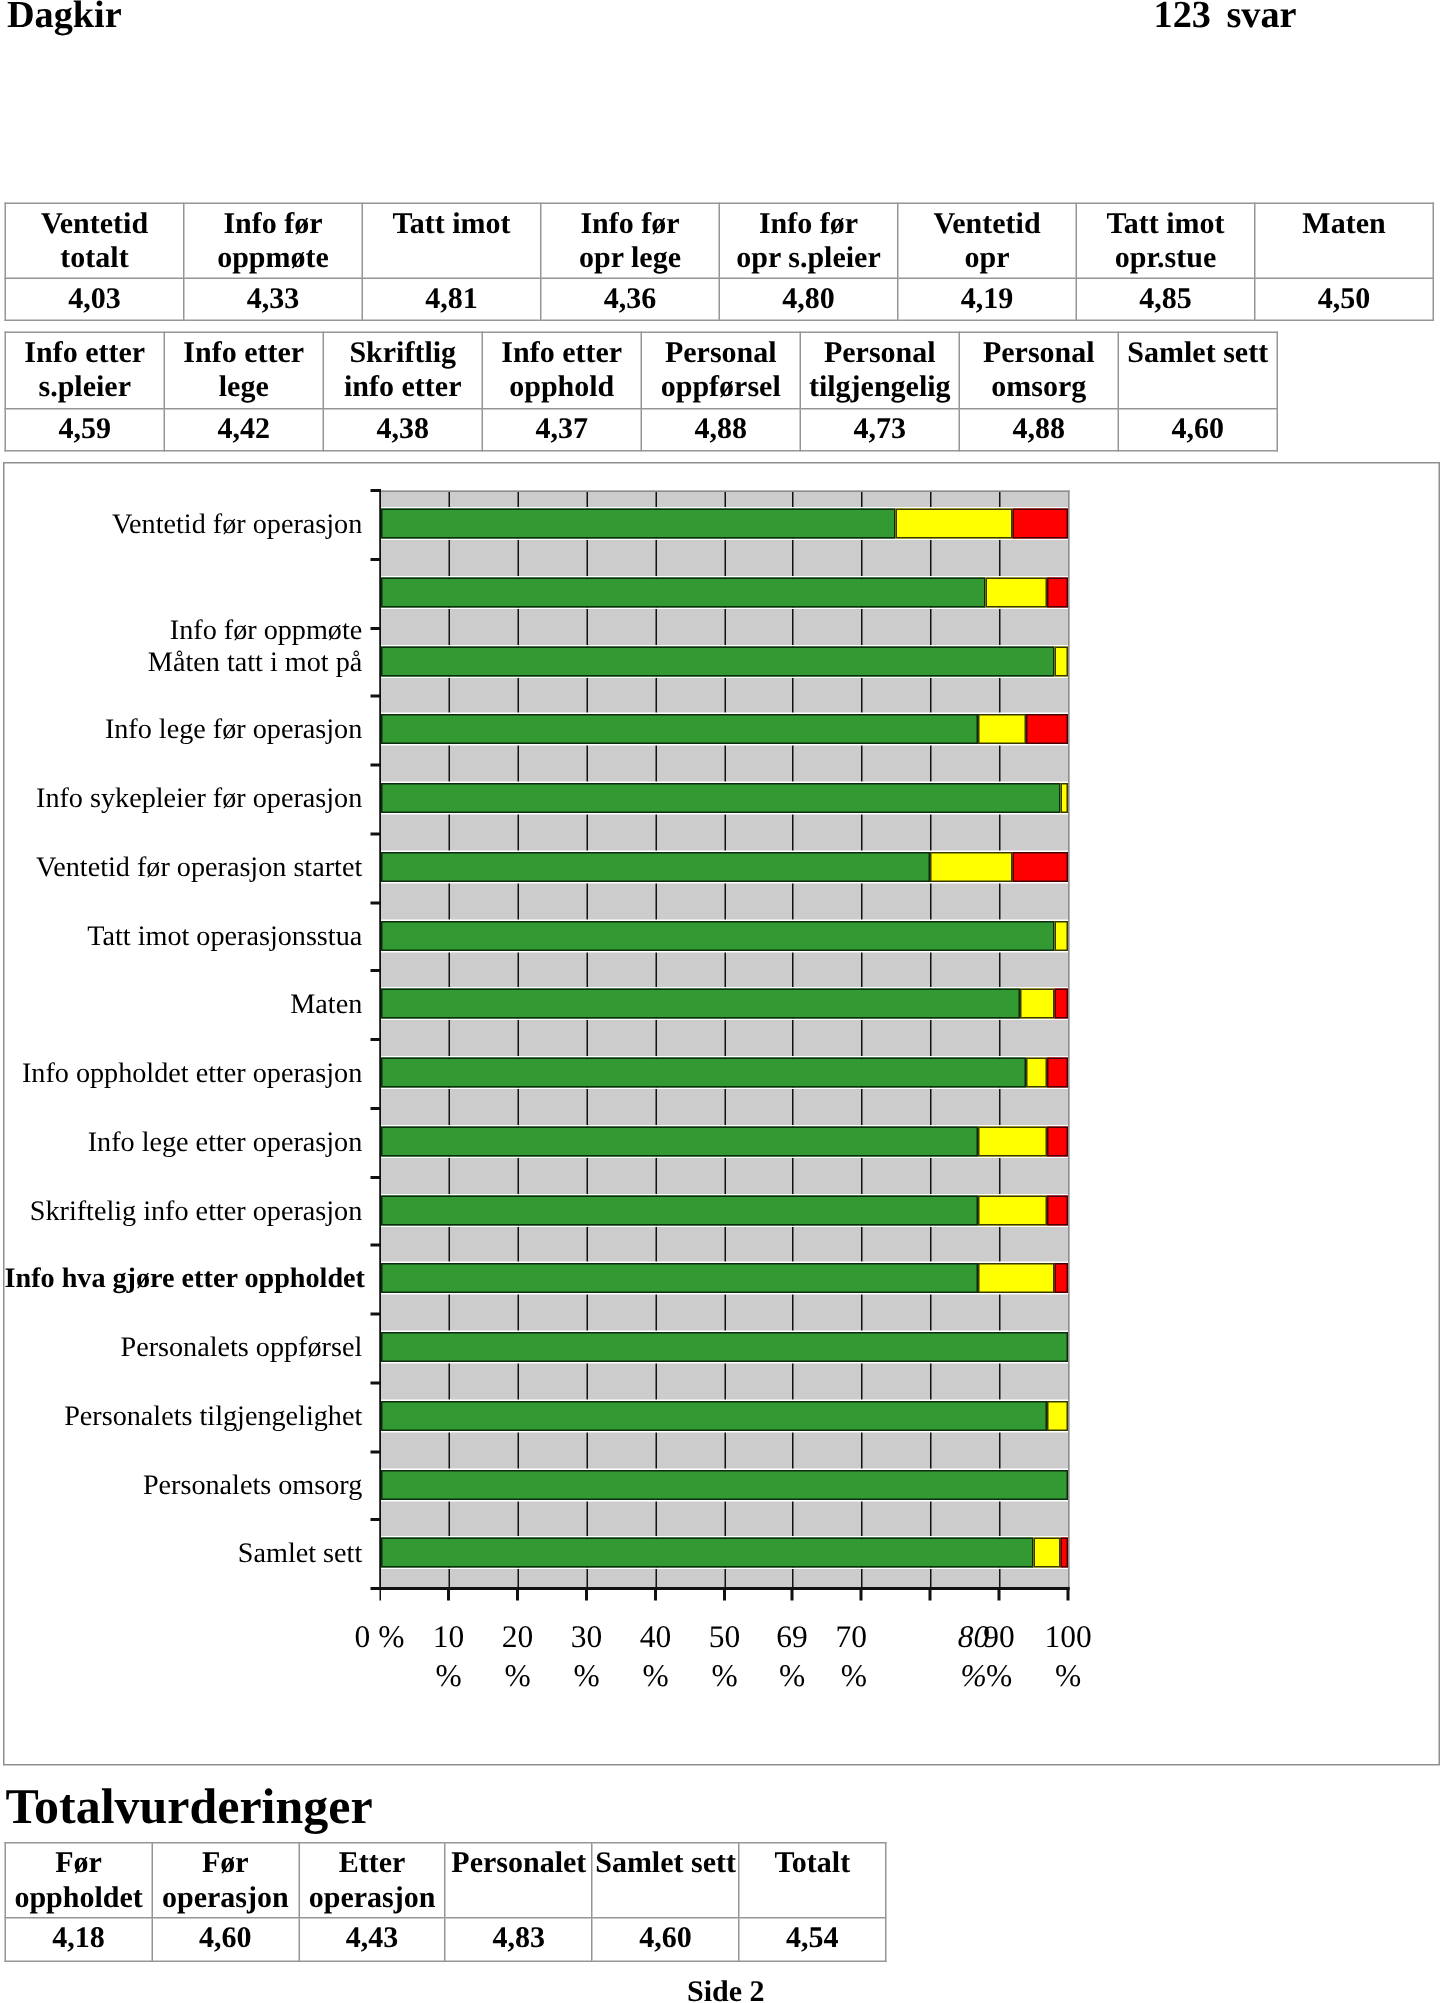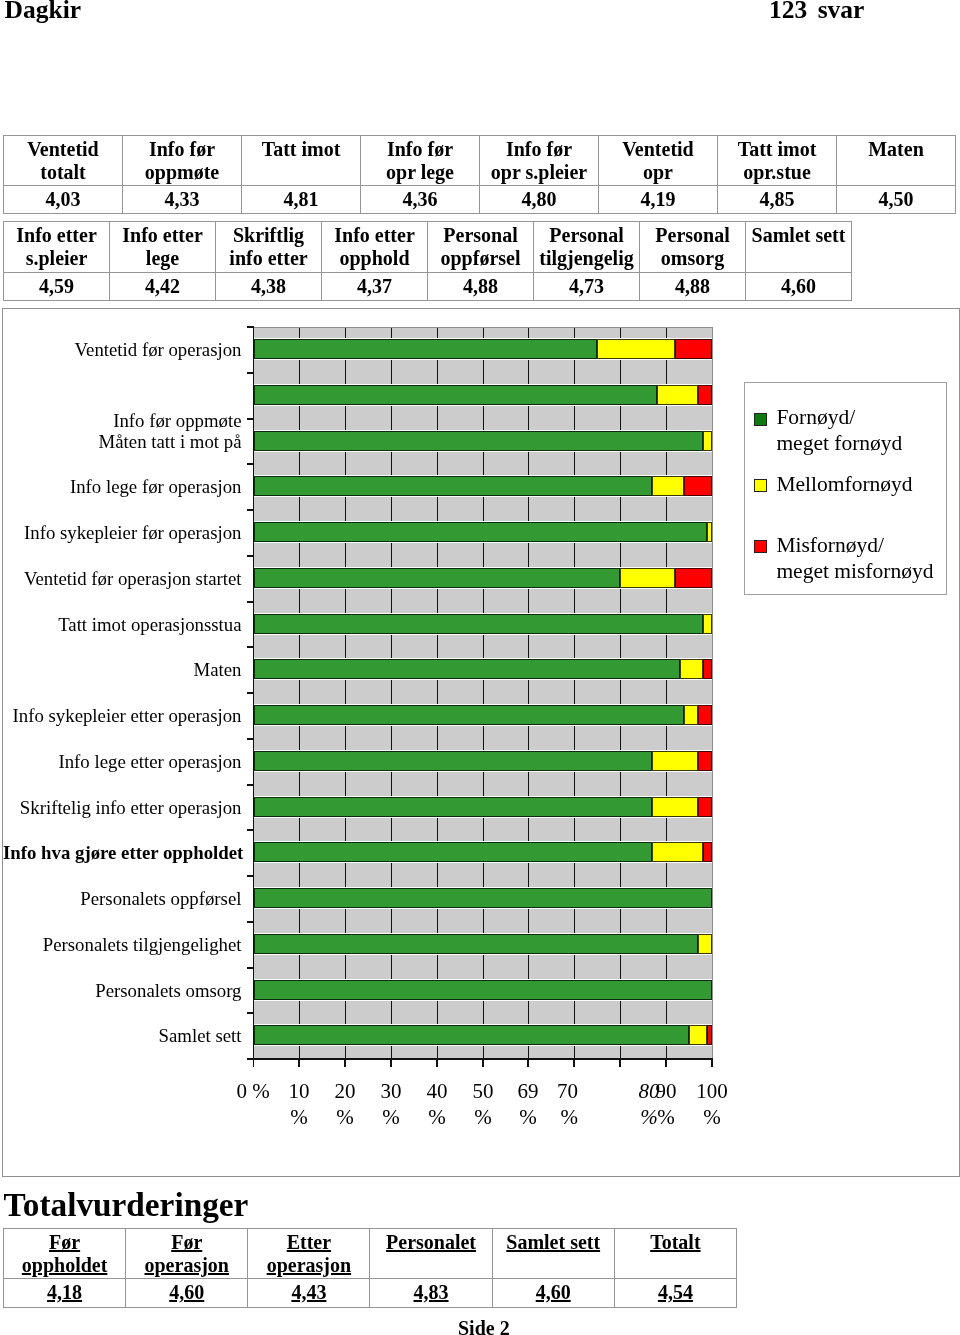--- a/index.html
+++ b/index.html
@@ -18,21 +18,21 @@
   table.scores{position:absolute;border-collapse:collapse;table-layout:fixed;}
   table.scores td{border:1px solid #969696;text-align:center;font-weight:bold;
                   font-size:20px;line-height:23.3px;padding:0;}
   table.scores td.h{vertical-align:top;padding-top:2px;height:46px;}
   table.scores td.v{vertical-align:top;padding-top:2px;height:25px;}
 
   #scores1{left:3px;top:135px;width:953px;}
   #scores2{left:3px;top:220.5px;width:849px;}
   #scores2 td.h{height:48px;}
   #scores2 td.v{height:25px;}
-  #scores3{left:3px;top:1228px;width:734px;text-decoration:underline;}
+  #scores3{left:3px;top:1228px;width:588px;}
   #scores3 td.h{height:47px;}
   #scores3 td.v{height:26px;}
 
   
   .chart-box{position:absolute;left:2px;top:308px;width:958px;height:869px;
              border:1px solid #8f8f8f;background:#fff;box-sizing:border-box;
              overflow:hidden;}
 
   .plot{position:absolute;left:250px;top:18px;width:460px;height:733px;
         border:1px solid #8c8c8c;border-left-color:#111;
@@ -255,21 +255,21 @@
         <div class="cat-label" style="top: 168px;">Info lege før operasjon</div>
         <div class="ytick" style="top: 154.25px;"></div>
         <div class="cat-label" style="top: 214px;">Info sykepleier før operasjon</div>
         <div class="ytick" style="top: 200.25px;"></div>
         <div class="cat-label" style="top: 260px;">Ventetid før operasjon startet</div>
         <div class="ytick" style="top: 246.25px;"></div>
         <div class="cat-label" style="top: 306px;">Tatt imot operasjonsstua</div>
         <div class="ytick" style="top: 292.25px;"></div>
         <div class="cat-label" style="top: 351px;">Maten</div>
         <div class="ytick" style="top: 337.25px;"></div>
-        <div class="cat-label" style="top: 397px;">Info sykepleier etter operasjon</div>
+        <div class="cat-label" style="top: 397px;">Info oppholdet etter operasjon</div>
         <div class="ytick" style="top: 383.25px;"></div>
         <div class="cat-label" style="top: 443px;">Info lege etter operasjon</div>
         <div class="ytick" style="top: 429.25px;"></div>
         <div class="cat-label" style="top: 489px;">Skriftelig info etter operasjon</div>
         <div class="ytick" style="top: 475.25px;"></div>
         <div class="cat-label" style="top: 534px; font-weight: bold;">Info hva gjøre etter oppholdet</div>
         <div class="ytick" style="top: 520.25px;"></div>
         <div class="cat-label" style="top: 580px;">Personalets oppførsel</div>
         <div class="ytick" style="top: 566.25px;"></div>
         <div class="cat-label" style="top: 626px;">Personalets tilgjengelighet</div>
@@ -295,30 +295,20 @@
         <div class="xlab" style="left: 525px;">69 %</div>
         <div class="xtick" style="left: 570px;"></div>
         <div class="xlab" style="left: 557px; text-align: right;">70 %</div>
         <div class="xtick" style="left: 616px;"></div>
         <div class="xlab" style="left: 646px; font-style: italic;">80 %</div>
         <div class="xtick" style="left: 662px;"></div>
         <div class="xlab" style="left: 663px;">90 %</div>
         <div class="xtick" style="left: 708px;"></div>
         <div class="xlab" style="left: 709px;">100 %</div>
       </div>
-    <div class="legend" id="legend">
-        <div class="lg-swatch sw-g" style="background: rgb(51, 153, 51); left: 9px; top: 30px;"></div>
-        <div class="lg-text" style="left: 31.4px; top: 21.3px;">Fornøyd/
-meget fornøyd</div>
-        <div class="lg-swatch" style="background: rgb(255, 255, 0); left: 9px; top: 96px;"></div>
-        <div class="lg-text" style="left: 31.4px; top: 87.5px;">Mellomfornøyd</div>
-        <div class="lg-swatch" style="background: rgb(255, 0, 0); left: 9px; top: 157px;"></div>
-        <div class="lg-text" style="left: 31.4px; top: 149.3px;">Misfornøyd/
-meget misfornøyd</div>
-      </div>
   </div>
 
   <div class="section-title">Totalvurderinger</div>
   <table class="scores" id="scores3">
       <tbody id="s3body">
         <tr>
           <td class="h">Før<br>oppholdet</td>
           <td class="h">Før<br>operasjon</td>
           <td class="h">Etter<br>operasjon</td>
           <td class="h">Personalet</td>

